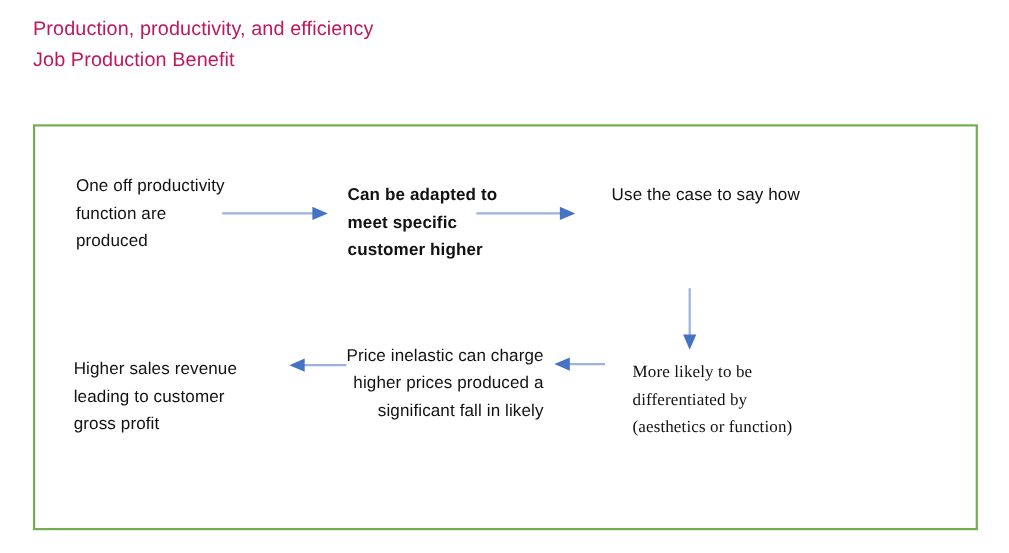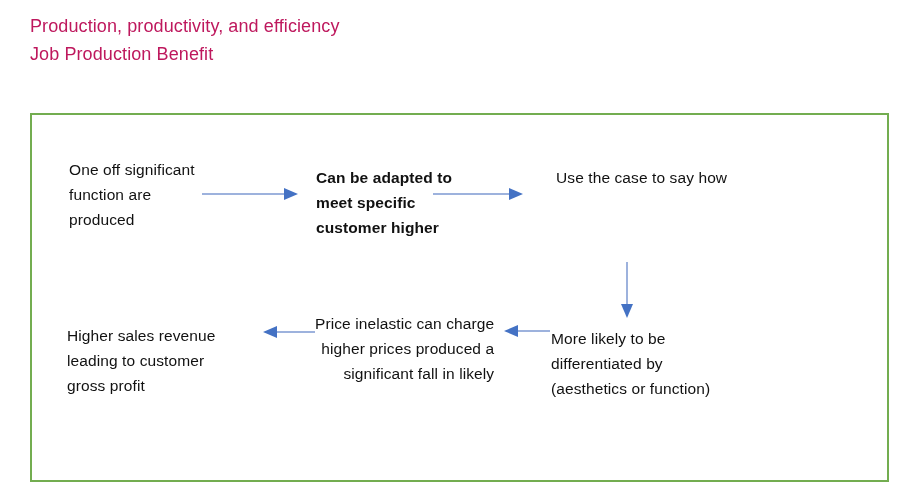--- a/index.html
+++ b/index.html
@@ -44,37 +44,37 @@
     font-size: 15.5px;
     line-height: 25px;
     color: #111111;
     letter-spacing: 0.1px;
   }
   .node span { display: block; white-space: nowrap; }
 
   #node-one-off          { left: 69px;  top: 157px; }
   #node-adapted          { left: 316px; top: 165px; font-weight: bold; }
   #node-use-case         { left: 556px; top: 165px; }
-  #node-differentiated   { left: 551px; top: 326px; }
+  #node-differentiated   { left: 575px; top: 326px; font-family: Liberation Serif, serif; }
   #node-price-inelastic  { left: 315px; top: 311px; text-align: right; }
   #node-higher-sales     { left: 67px;  top: 323px; }
 
   .arrow { position: absolute; }
   .arrow svg { display: block; overflow: visible; }
 </style>
 </head>
 <body>
 
 <div class="heading" id="heading-1">Production, productivity, and efficiency</div>
 <div class="heading" id="heading-2">Job Production Benefit</div>
 
 <div id="diagram-frame"></div>
 
 <div class="node" id="node-one-off">
-  <span>One off significant</span>
+  <span>One off productivity</span>
   <span>function are</span>
   <span>produced</span>
 </div>
 
 <div class="node" id="node-adapted">
   <span>Can be adapted to</span>
   <span>meet specific</span>
   <span>customer higher</span>
 </div>
 

